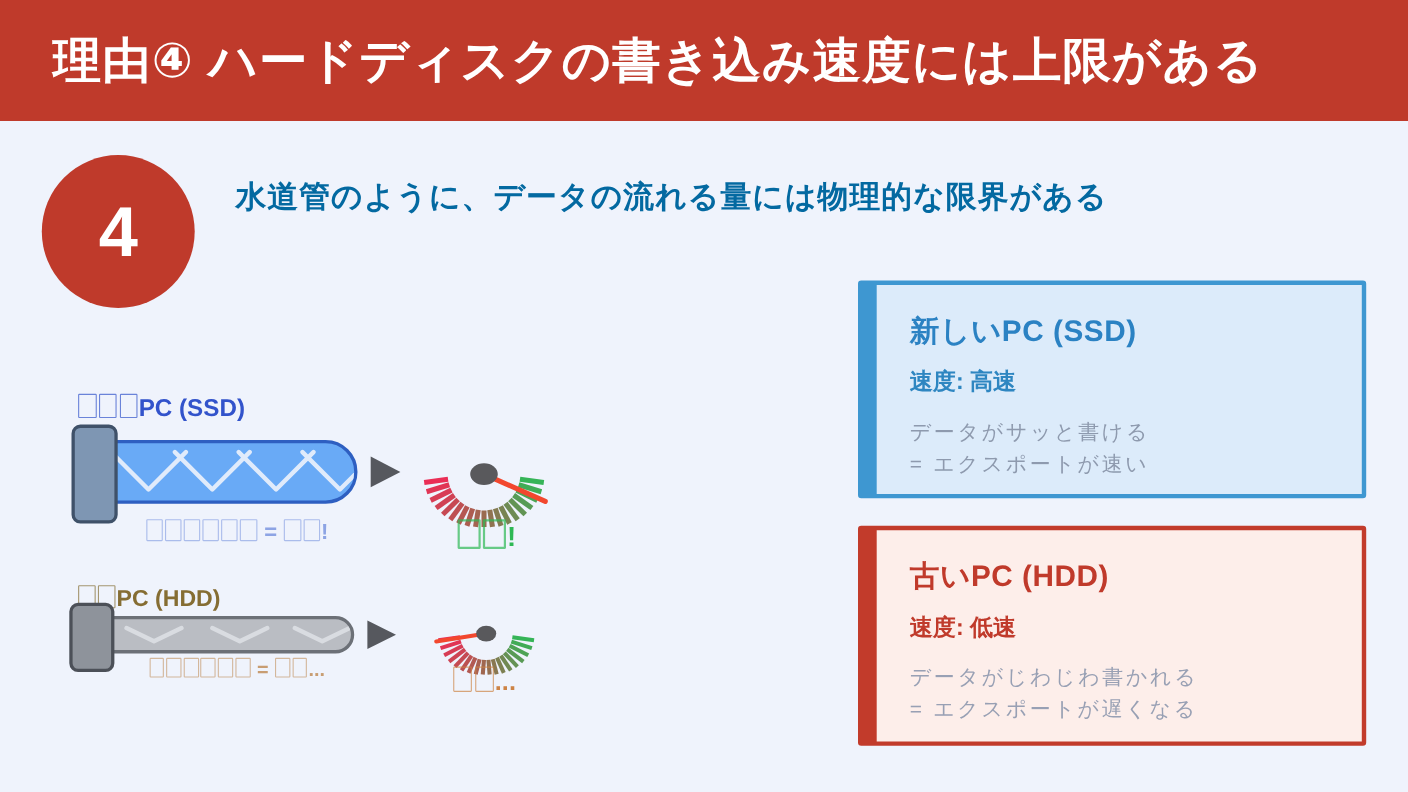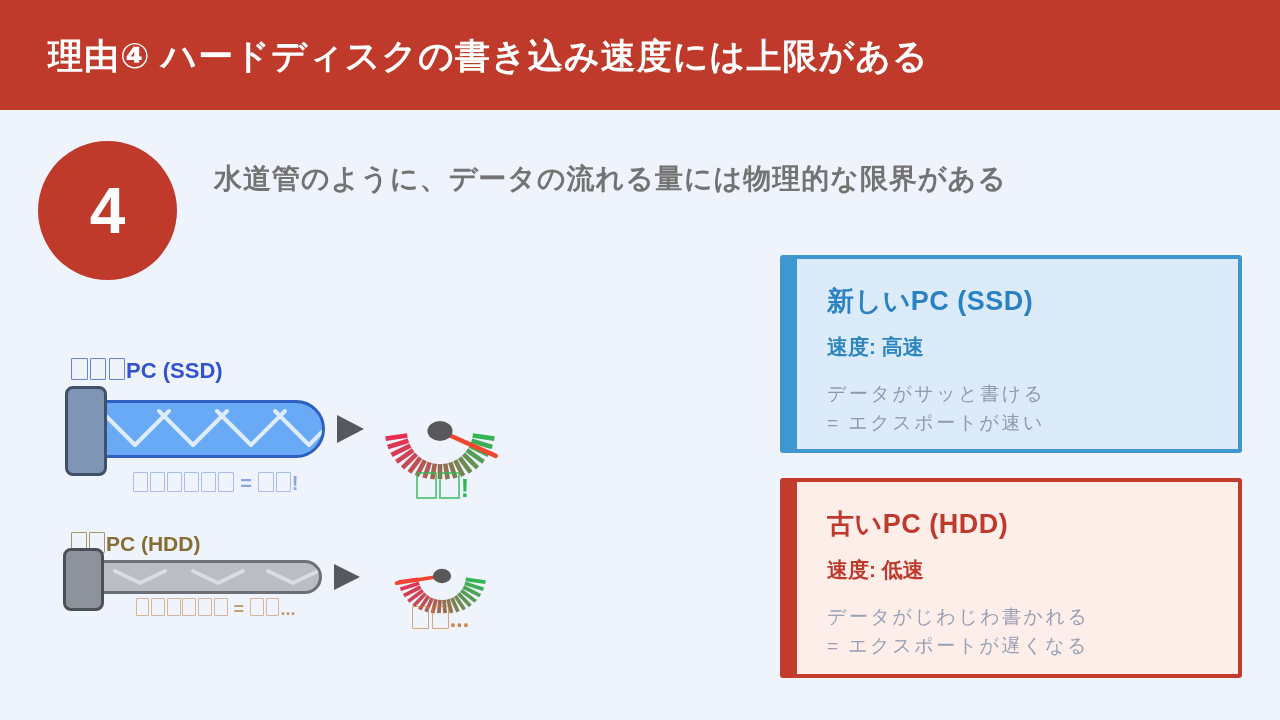--- a/index.html
+++ b/index.html
@@ -3,26 +3,26 @@
 <meta charset="utf-8">
 <style>
   html,body{margin:0;padding:0;background:#9aa4b5;}
   .slide{
     position:relative; width:1280px; height:720px; overflow:hidden;
     background:#eff3fc;
     font-family:"Liberation Sans","DejaVu Sans",sans-serif;
   }
   
   .topbar{position:absolute;left:0;top:0;width:1280px;height:110px;background:#bf3a2b;}
-  .topbar h1{margin:0;padding:0 0 0 48px;line-height:112px;font-size:35px;font-weight:bold;color:#ffffff;letter-spacing:1px;}
+  .topbar h1{margin:0;padding:0 0 0 48px;line-height:112px;font-size:44px;font-weight:bold;color:#ffffff;letter-spacing:1px;}
   
   .badge{position:absolute;left:38px;top:141px;width:139px;height:139px;border-radius:50%;background:#bf3a2b;display:flex;align-items:center;justify-content:center;}
   .badge span{color:#ffffff;font-size:64px;font-weight:bold;}
   
-  .subtitle{position:absolute;left:214px;top:160px;font-size:28px;font-weight:bold;color:#737373;letter-spacing:1px;}
+  .subtitle{position:absolute;left:214px;top:160px;font-size:28px;font-weight:bold;color:#0369a1;letter-spacing:1px;}
   
   .pipe-label{position:absolute;left:70px;width:290px;font-weight:bold;}
   .ssd-label{top:358px;font-size:22px;color:#3253cb;}
   .hdd-label{top:532px;font-size:21px;color:#856d33;}
   .valve{position:absolute;border-radius:8px;z-index:2;}
   .ssd-valve{left:65px;top:386px;width:36px;height:84px;background:#7e96b3;border:3px solid #3f5169;}
   .hdd-valve{left:63px;top:548px;width:35px;height:57px;background:#8e939b;border:3px solid #4c5058;}
   .pipe{position:absolute;z-index:1;overflow:hidden;}
   .ssd-pipe{left:98px;top:400px;width:221px;height:52px;background:#69aaf6;border:3px solid #2e5fc1;border-radius:0 29px 29px 0;}
   .hdd-pipe{left:95px;top:560px;width:221px;height:28px;background:#babdc3;border:3px solid #6c7077;border-radius:0 17px 17px 0;}

